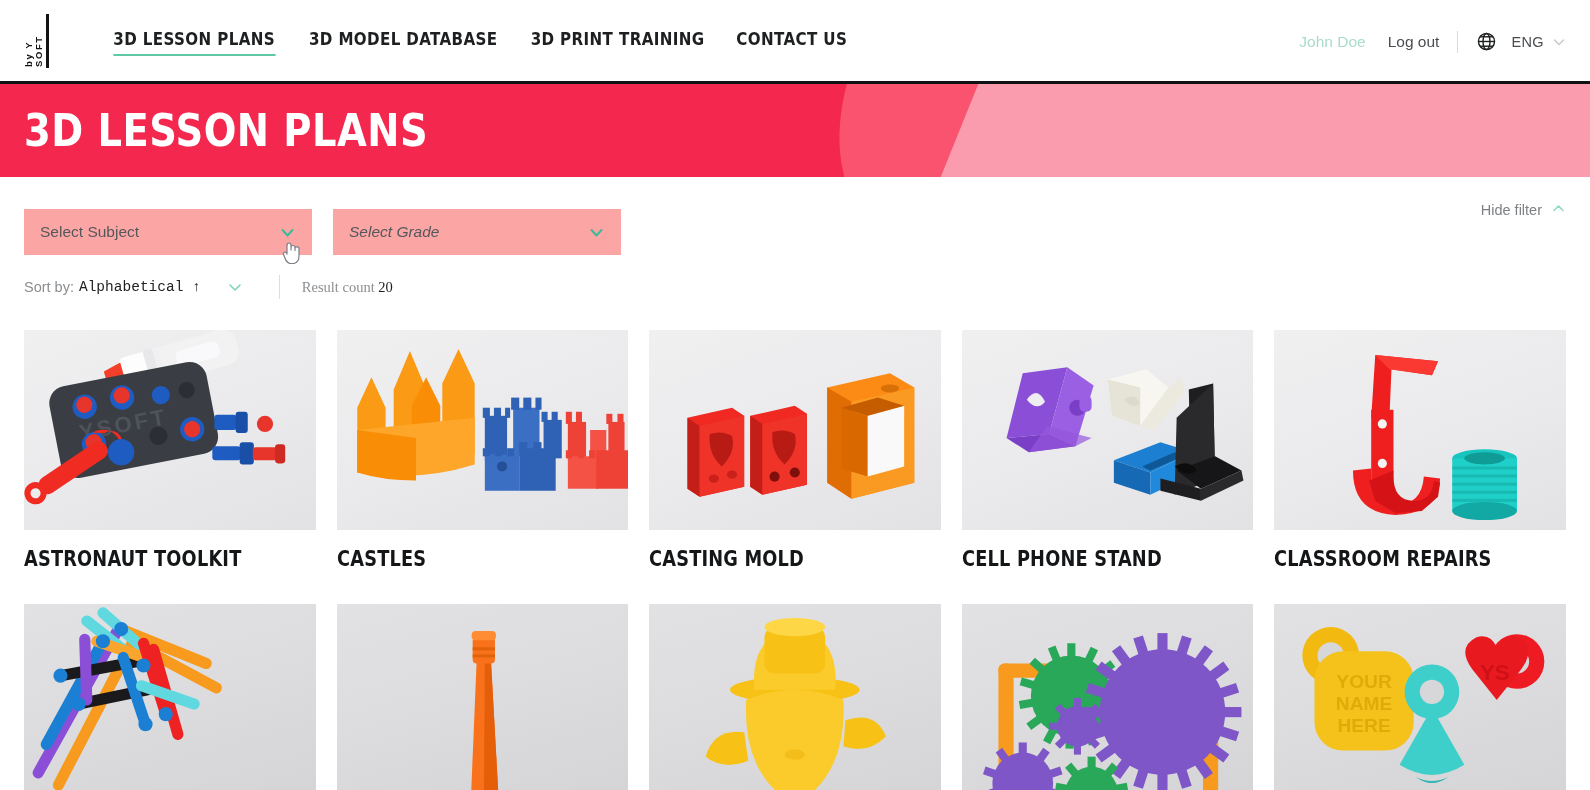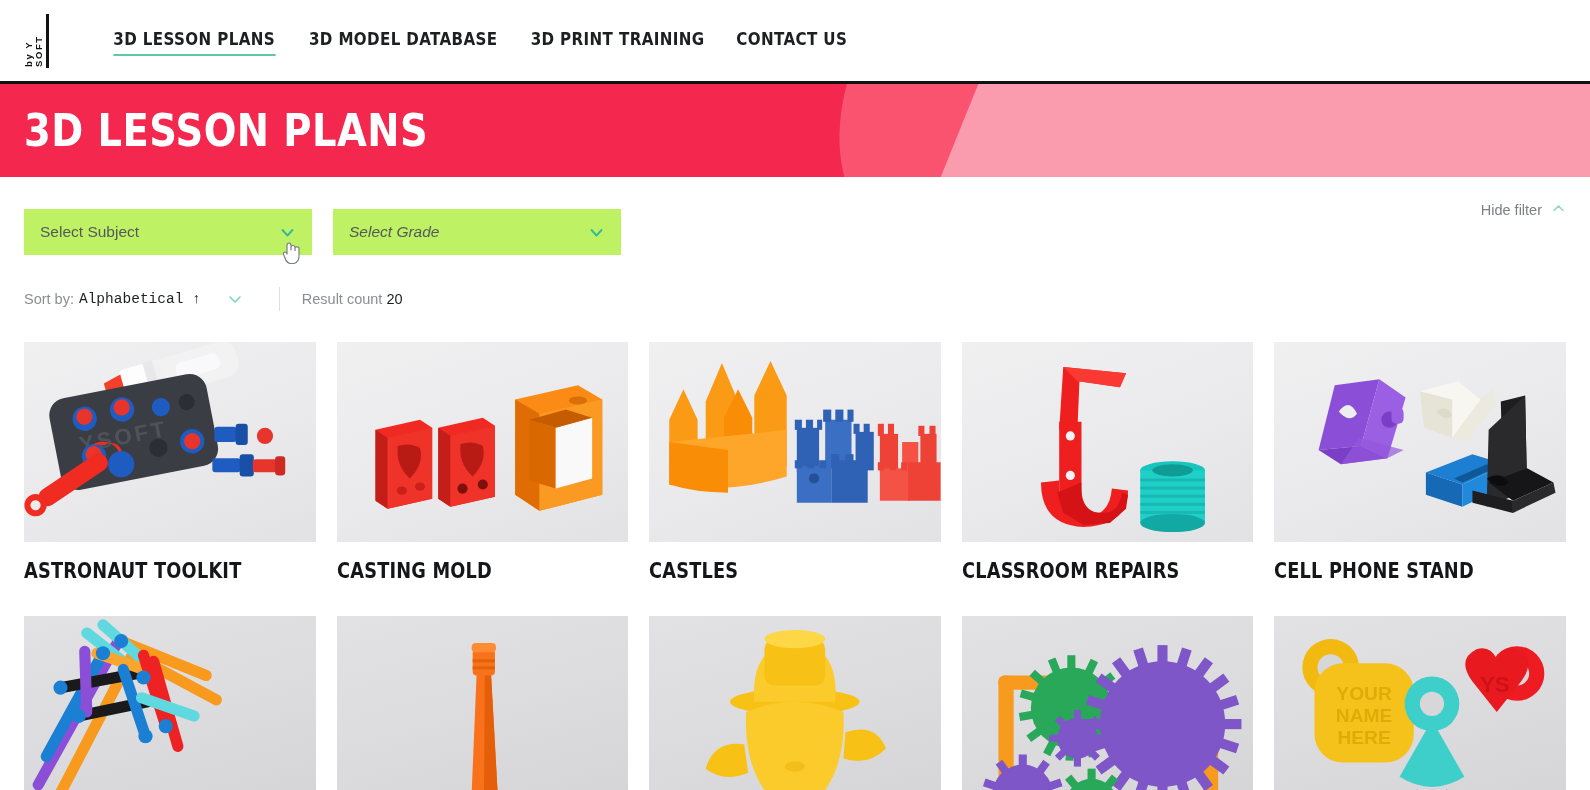--- a/index.html
+++ b/index.html
@@ -161,21 +161,21 @@
 
   .filter-row {
     display: flex;
     align-items: center;
     padding-top: 32px;
     position: relative;
   }
   .select-box {
     width: 288px;
     height: 46px;
-    background: #bef264;
+    background: #fca5a5;
     border: none;
     display: flex;
     align-items: center;
     justify-content: space-between;
     padding: 0 16px;
     cursor: pointer;
   }
   .select-box + .select-box { margin-left: 21px; font-style: italic; }
   .select-label {
     font-size: 15.5px;
@@ -191,28 +191,28 @@
     align-items: center;
     gap: 9px;
     font-size: 14.5px;
     color: #7d8185;
     cursor: pointer;
   }
 
   .sort-row {
     display: flex;
     align-items: center;
-    margin-top: 32px;
+    margin-top: 20px;
     font-size: 14.5px;
   }
   .sort-by-label { color: #8b8e91; }
   .sort-value { color: #1d1f21; margin-left: 5px; font-family: Liberation Mono, monospace; }
   .sort-chev { margin-left: 26px; display: flex; align-items: center; cursor: pointer; }
   .sort-div { width: 1px; height: 24px; background: #dcdee0; margin: 0 22px 0 36px; }
-  .result-count { color: #8b8e91; }
+  .result-count { color: #8b8e91; font-family: Liberation Serif, serif; }
   .result-count b { color: #1d1f21; font-weight: 400; }
 
   
   .grid {
     display: grid;
     grid-template-columns: repeat(5, 1fr);
     gap: 21px;
     margin-top: 31px;
   }
   .card { cursor: pointer; }
@@ -258,20 +258,40 @@
     <div class="logo-bar"></div>
   </div>
 
   <nav class="nav">
     <a class="nav-item active">3D LESSON PLANS</a>
     <a class="nav-item">3D MODEL DATABASE</a>
     <a class="nav-item">3D PRINT TRAINING</a>
     <a class="nav-item">CONTACT US</a>
   </nav>
 
+  <div class="header-right">
+    <span class="user-name">John Doe</span>
+    <span class="logout">Log out</span>
+    <span class="vdiv"></span>
+    <span class="globe">
+      <svg width="21" height="21" viewBox="0 0 24 24" fill="none" stroke="#1d1f21" stroke-width="1.6">
+        <circle cx="12" cy="12" r="9.2"></circle>
+        <ellipse cx="12" cy="12" rx="4" ry="9.2"></ellipse>
+        <line x1="2.8" y1="12" x2="21.2" y2="12"></line>
+        <line x1="4.3" y1="6.6" x2="19.7" y2="6.6"></line>
+        <line x1="4.3" y1="17.4" x2="19.7" y2="17.4"></line>
+      </svg>
+    </span>
+    <span class="lang">ENG</span>
+    <span class="chev-sm">
+      <svg width="14" height="14" viewBox="0 0 14 14" fill="none" stroke="#c6cacd" stroke-width="1.5" stroke-linecap="round">
+        <polyline points="2.5,5 7,9.5 11.5,5"></polyline>
+      </svg>
+    </span>
+  </div>
 </div>
 
 <div class="hero">
   <div class="hero-shape-c"></div>
   <div class="hero-shape-b"></div>
   <div class="hero-shape-a"></div>
   <h1 class="hero-title">3D LESSON PLANS</h1>
 </div>
 
 <div class="content">
@@ -363,53 +383,20 @@
           <circle cx="238" cy="94" r="8" fill="#e8352c"></circle>
           <g transform="translate(186,114)">
             <rect x="0" y="2" width="28" height="14" rx="3" fill="#1f5cc2"></rect>
             <rect x="27" y="-2" width="14" height="22" rx="3" fill="#1a4fa8"></rect>
             <rect x="40" y="3" width="24" height="13" rx="3" fill="#e8352c"></rect>
             <rect x="62" y="0" width="10" height="19" rx="3" fill="#cc2a22"></rect>
           </g>
         </svg>
       </div>
       <div class="card-title">ASTRONAUT TOOLKIT</div>
-    </div>
-
-    <div class="card">
-      <div class="card-img">
-        <svg width="100%" height="100%" viewBox="0 0 288 200" preserveAspectRatio="xMidYMid slice">
-          <g>
-            <path d="M38 88 L82 78 L94 86 L94 156 L50 166 L38 158 Z" fill="#f02a22"></path>
-            <path d="M38 88 L50 96 L50 166 L38 158 Z" fill="#c31f18"></path>
-            <path d="M50 96 L94 86 L94 156 L50 166 Z" fill="#ef3329"></path>
-            <path d="M60 104 Q72 100 82 106 Q86 122 72 136 Q58 124 60 104 Z" fill="#b81a14"></path>
-            <ellipse cx="64" cy="148" rx="5" ry="4" fill="#c92019"></ellipse>
-            <ellipse cx="82" cy="144" rx="5" ry="4" fill="#c92019"></ellipse>
-          </g>
-          <g>
-            <path d="M100 86 L144 76 L156 84 L156 154 L112 164 L100 156 Z" fill="#f02a22"></path>
-            <path d="M100 86 L112 94 L112 164 L100 156 Z" fill="#c31f18"></path>
-            <path d="M112 94 L156 84 L156 154 L112 164 Z" fill="#ef3329"></path>
-            <path d="M122 102 Q134 98 144 104 Q148 120 134 134 Q120 122 122 102 Z" fill="#b81a14"></path>
-            <circle cx="124" cy="146" r="5" fill="#7e0f0b"></circle>
-            <circle cx="144" cy="142" r="5" fill="#7e0f0b"></circle>
-          </g>
-          <g>
-            <path d="M176 58 L238 44 L262 58 L262 152 L200 168 L176 152 Z" fill="#fb8b14"></path>
-            <path d="M176 58 L200 72 L200 168 L176 152 Z" fill="#e06d04"></path>
-            <path d="M200 72 L262 58 L262 152 L200 168 Z" fill="#fb9a23"></path>
-            <path d="M190 78 L216 86 L216 146 L190 138 Z" fill="#d96800"></path>
-            <path d="M216 86 L252 76 L252 136 L216 146 Z" fill="#f9f9f9"></path>
-            <path d="M190 78 L216 86 L252 76 L226 68 Z" fill="#c55c00"></path>
-            <ellipse cx="238" cy="59" rx="9" ry="4" fill="#d97007"></ellipse>
-          </g>
-        </svg>
-      </div>
-      <div class="card-title">CASTING MOLD</div>
     </div>
 
     <div class="card">
       <div class="card-img">
         <svg width="100%" height="100%" viewBox="0 0 288 200" preserveAspectRatio="xMidYMid slice">
           <g fill="#fb9a14">
             <path d="M20 78 L34 48 L48 78 L48 142 L20 142 Z"></path>
             <path d="M56 60 L72 22 L88 60 L88 130 L56 130 Z"></path>
             <path d="M74 76 L88 48 L102 76 L102 140 L74 140 Z" fill="#f98d05"></path>
             <path d="M104 54 L120 20 L136 54 L136 124 L104 124 Z"></path>
@@ -454,20 +441,90 @@
           </g>
         </svg>
       </div>
       <div class="card-title">CASTLES</div>
     </div>
 
     <div class="card">
       <div class="card-img">
         <svg width="100%" height="100%" viewBox="0 0 288 200" preserveAspectRatio="xMidYMid slice">
           <g>
+            <path d="M38 88 L82 78 L94 86 L94 156 L50 166 L38 158 Z" fill="#f02a22"></path>
+            <path d="M38 88 L50 96 L50 166 L38 158 Z" fill="#c31f18"></path>
+            <path d="M50 96 L94 86 L94 156 L50 166 Z" fill="#ef3329"></path>
+            <path d="M60 104 Q72 100 82 106 Q86 122 72 136 Q58 124 60 104 Z" fill="#b81a14"></path>
+            <ellipse cx="64" cy="148" rx="5" ry="4" fill="#c92019"></ellipse>
+            <ellipse cx="82" cy="144" rx="5" ry="4" fill="#c92019"></ellipse>
+          </g>
+          <g>
+            <path d="M100 86 L144 76 L156 84 L156 154 L112 164 L100 156 Z" fill="#f02a22"></path>
+            <path d="M100 86 L112 94 L112 164 L100 156 Z" fill="#c31f18"></path>
+            <path d="M112 94 L156 84 L156 154 L112 164 Z" fill="#ef3329"></path>
+            <path d="M122 102 Q134 98 144 104 Q148 120 134 134 Q120 122 122 102 Z" fill="#b81a14"></path>
+            <circle cx="124" cy="146" r="5" fill="#7e0f0b"></circle>
+            <circle cx="144" cy="142" r="5" fill="#7e0f0b"></circle>
+          </g>
+          <g>
+            <path d="M176 58 L238 44 L262 58 L262 152 L200 168 L176 152 Z" fill="#fb8b14"></path>
+            <path d="M176 58 L200 72 L200 168 L176 152 Z" fill="#e06d04"></path>
+            <path d="M200 72 L262 58 L262 152 L200 168 Z" fill="#fb9a23"></path>
+            <path d="M190 78 L216 86 L216 146 L190 138 Z" fill="#d96800"></path>
+            <path d="M216 86 L252 76 L252 136 L216 146 Z" fill="#f9f9f9"></path>
+            <path d="M190 78 L216 86 L252 76 L226 68 Z" fill="#c55c00"></path>
+            <ellipse cx="238" cy="59" rx="9" ry="4" fill="#d97007"></ellipse>
+          </g>
+        </svg>
+      </div>
+      <div class="card-title">CASTING MOLD</div>
+    </div>
+
+    <div class="card">
+      <div class="card-img">
+        <svg width="100%" height="100%" viewBox="0 0 288 200" preserveAspectRatio="xMidYMid slice">
+          <g>
+            <path d="M44 108 L60 44 L104 38 L86 104 Z" fill="#8a4fd6"></path>
+            <path d="M86 104 L104 38 L130 56 L112 116 Z" fill="#9a5fe2"></path>
+            <path d="M44 108 L86 104 L112 116 L66 122 Z" fill="#7a3fc6"></path>
+            <path d="M66 122 L112 116 L128 108 L84 96 Z" fill="#9457dd" opacity="0.7"></path>
+            <path d="M64 70 Q74 56 82 72 Q74 82 64 70 Z" fill="#eeeef0"></path>
+            <circle cx="114" cy="78" r="8" fill="#7a3fc6"></circle>
+            <rect x="116" y="66" width="12" height="16" rx="5" fill="#9a5fe2"></rect>
+          </g>
+          <g>
+            <path d="M144 50 L182 40 L204 58 L176 96 L148 86 Z" fill="#f7f6f0"></path>
+            <path d="M176 96 L204 58 L216 48 L220 62 L190 100 Z" fill="#eceade"></path>
+            <path d="M144 50 L148 86 L176 96 L176 58 Z" fill="#e6e4d6"></path>
+            <path d="M160 70 Q170 62 176 74 Q168 80 160 70 Z" fill="#dcdacb"></path>
+          </g>
+          <g>
+            <path d="M150 130 L196 112 L228 122 L186 142 Z" fill="#1d7fd1"></path>
+            <path d="M150 130 L186 142 L186 164 L150 152 Z" fill="#1669b4"></path>
+            <path d="M186 142 L228 122 L228 144 L186 164 Z" fill="#2089dc"></path>
+            <path d="M178 136 L210 122 L218 126 L186 140 Z" fill="#0f5898"></path>
+          </g>
+          <g>
+            <path d="M224 60 L248 54 L250 148 L226 140 Z" fill="#1e1e20"></path>
+            <path d="M248 54 L250 148 L210 164 L212 88 Z" fill="#2a2a2c"></path>
+            <path d="M212 140 L250 126 L276 140 L236 158 Z" fill="#161618"></path>
+            <path d="M196 148 L236 158 L236 170 L196 160 Z" fill="#1e1e20"></path>
+            <path d="M236 158 L276 140 L278 150 L236 170 Z" fill="#2a2a2c"></path>
+            <path d="M210 136 Q224 128 232 140 Q222 148 210 136 Z" fill="#0d0d0e"></path>
+          </g>
+        </svg>
+      </div>
+      <div class="card-title">CELL PHONE STAND</div>
+    </div>
+
+    <div class="card">
+      <div class="card-img">
+        <svg width="100%" height="100%" viewBox="0 0 288 200" preserveAspectRatio="xMidYMid slice">
+          <g>
             <path d="M96 88 L100 26 L162 32 L156 46 L116 40 L114 88 Z" fill="#ef1f20"></path>
             <rect x="96" y="80" width="22" height="76" fill="#ef1f20"></rect>
             <path d="M96 150 Q94 186 120 186 Q146 186 148 158 L164 160 Q164 194 120 196 Q78 194 78 152 Z" fill="#ef1f20" transform="translate(0,-12)"></path>
             <path d="M118 140 Q116 170 138 170 Q156 170 158 150 L164 152 L162 166 L146 180 L120 182 L100 170 L94 150 Z" fill="#d51216"></path>
             <circle cx="107" cy="94" r="4.5" fill="#f4f4f5"></circle>
             <circle cx="107" cy="133" r="4.5" fill="#f4f4f5"></circle>
             <path d="M100 26 L162 32 L156 46 L114 40 Z" fill="#fa3a32"></path>
           </g>
           <g>
             <ellipse cx="208" cy="128" rx="32" ry="9" fill="#17c4be"></ellipse>
@@ -478,57 +535,20 @@
               <rect x="176" y="152" width="64" height="3"></rect>
               <rect x="176" y="160" width="64" height="3"></rect>
               <rect x="176" y="168" width="64" height="3"></rect>
             </g>
             <ellipse cx="208" cy="128" rx="20" ry="6" fill="#0f9b96"></ellipse>
             <ellipse cx="208" cy="180" rx="32" ry="9" fill="#12a9a4"></ellipse>
           </g>
         </svg>
       </div>
       <div class="card-title">CLASSROOM REPAIRS</div>
-    </div>
-
-    <div class="card">
-      <div class="card-img">
-        <svg width="100%" height="100%" viewBox="0 0 288 200" preserveAspectRatio="xMidYMid slice">
-          <g>
-            <path d="M44 108 L60 44 L104 38 L86 104 Z" fill="#8a4fd6"></path>
-            <path d="M86 104 L104 38 L130 56 L112 116 Z" fill="#9a5fe2"></path>
-            <path d="M44 108 L86 104 L112 116 L66 122 Z" fill="#7a3fc6"></path>
-            <path d="M66 122 L112 116 L128 108 L84 96 Z" fill="#9457dd" opacity="0.7"></path>
-            <path d="M64 70 Q74 56 82 72 Q74 82 64 70 Z" fill="#eeeef0"></path>
-            <circle cx="114" cy="78" r="8" fill="#7a3fc6"></circle>
-            <rect x="116" y="66" width="12" height="16" rx="5" fill="#9a5fe2"></rect>
-          </g>
-          <g>
-            <path d="M144 50 L182 40 L204 58 L176 96 L148 86 Z" fill="#f7f6f0"></path>
-            <path d="M176 96 L204 58 L216 48 L220 62 L190 100 Z" fill="#eceade"></path>
-            <path d="M144 50 L148 86 L176 96 L176 58 Z" fill="#e6e4d6"></path>
-            <path d="M160 70 Q170 62 176 74 Q168 80 160 70 Z" fill="#dcdacb"></path>
-          </g>
-          <g>
-            <path d="M150 130 L196 112 L228 122 L186 142 Z" fill="#1d7fd1"></path>
-            <path d="M150 130 L186 142 L186 164 L150 152 Z" fill="#1669b4"></path>
-            <path d="M186 142 L228 122 L228 144 L186 164 Z" fill="#2089dc"></path>
-            <path d="M178 136 L210 122 L218 126 L186 140 Z" fill="#0f5898"></path>
-          </g>
-          <g>
-            <path d="M224 60 L248 54 L250 148 L226 140 Z" fill="#1e1e20"></path>
-            <path d="M248 54 L250 148 L210 164 L212 88 Z" fill="#2a2a2c"></path>
-            <path d="M212 140 L250 126 L276 140 L236 158 Z" fill="#161618"></path>
-            <path d="M196 148 L236 158 L236 170 L196 160 Z" fill="#1e1e20"></path>
-            <path d="M236 158 L276 140 L278 150 L236 170 Z" fill="#2a2a2c"></path>
-            <path d="M210 136 Q224 128 232 140 Q222 148 210 136 Z" fill="#0d0d0e"></path>
-          </g>
-        </svg>
-      </div>
-      <div class="card-title">CELL PHONE STAND</div>
     </div>
   </div>
 
   <div class="grid row2">
 
     <div class="card">
       <div class="card-img gray">
         <svg width="100%" height="100%" viewBox="0 0 288 200" preserveAspectRatio="xMidYMid slice">
           <g stroke-linecap="round" stroke-width="11" fill="none">
             <line x1="14" y1="168" x2="92" y2="28" stroke="#8a4fd6"></line>

